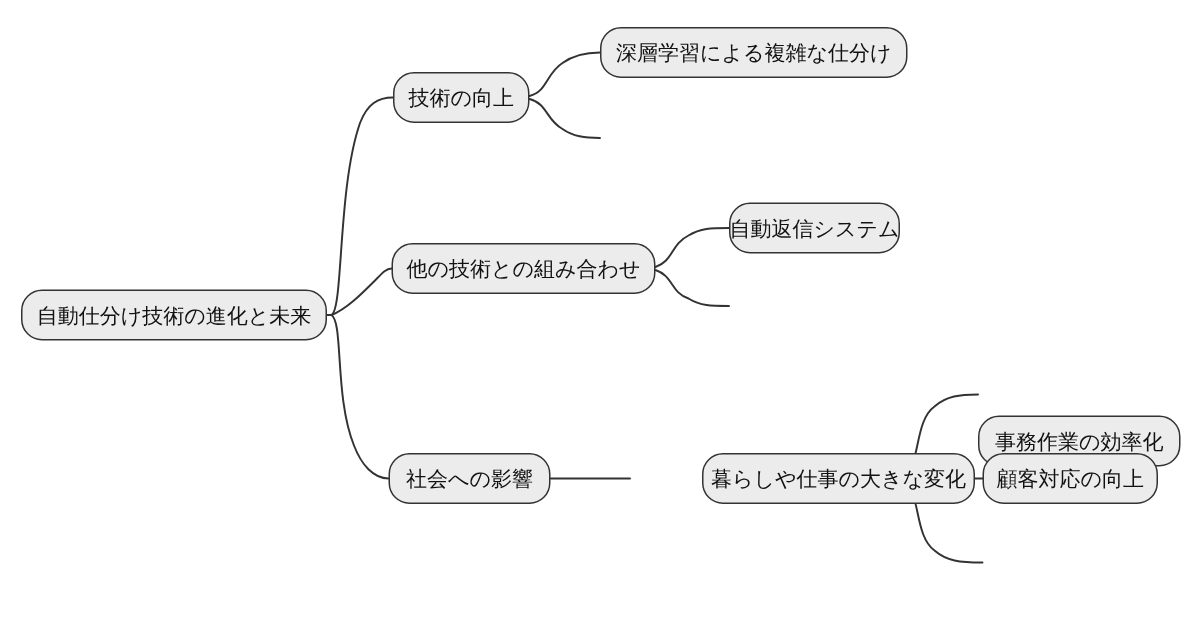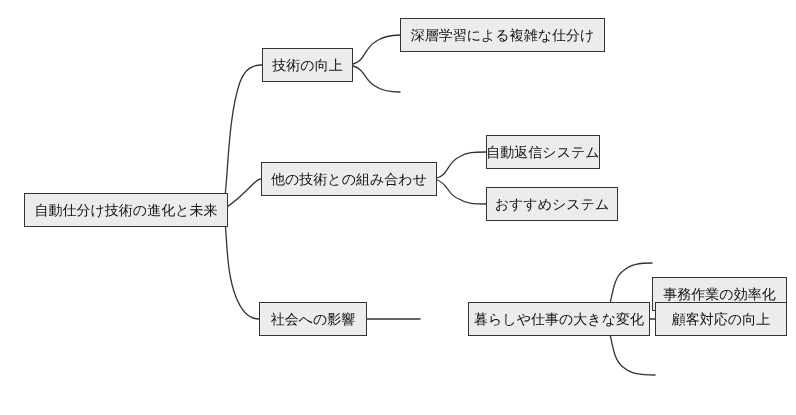--- a/index.html
+++ b/index.html
@@ -27,41 +27,41 @@
     stroke: #333333;
     stroke-width: 1.3;
     stroke-linecap: round;
   }
   .node {
     position: absolute;
     box-sizing: border-box;
     height: 34px;
     background: #ececec;
     border: 1.6px solid #333333;
-    border-radius: 0;
+    border-radius: 14px;
     display: flex;
     align-items: center;
     justify-content: center;
     font-size: 14px;
     color: #111111;
     white-space: nowrap;
     line-height: 1;
   }
   
-  .n-root       { left: 24px;   top: 193px; width: 204px; }
+  .n-root       { left: 14px;   top: 193px; width: 204px; }
   .n-tech       { left: 262px; top: 48px;  width: 91px;  }
   .n-deep       { left: 400px; top: 18px;  width: 205px; }
   .n-nlp        { left: 400px; top: 75px;  width: 207px; }
   .n-combo      { left: 261px; top: 162px; width: 176px; }
   .n-autoreply  { left: 486px; top: 135px; width: 114px; }
   .n-recommend  { left: 486px; top: 187px; width: 132px; }
   .n-society    { left: 259px; top: 302px; width: 108px; text-align: right; }
   .n-change     { left: 420px; top: 302px; width: 182px; margin-left: 48px; }
   .n-efficiency { left: 652px; top: 246px; width: 135px; margin-top: 31px; }
-  .n-customer   { left: 655px; top: 302px; width: 132px; }
+  .n-customer   { left: 655px; top: 302px; width: 117px; }
   .n-medical    { left: 655px; top: 358px; width: 118px; }
 </style>
 </head>
 <body>
 
 <div class="canvas">
 
   <svg class="edges" viewBox="0 0 796 415" xmlns="http://www.w3.org/2000/svg">
     <path d="M211,210 L221,210 C229,206 225,125 240,82 C245,69 252,65 262,65"></path>
     <path d="M211,210 L221,210 C231,206 241,196 249,188 C254,183 257,179 261,179"></path>
@@ -76,20 +76,19 @@
     <path d="M602,321 C614,326 609,357 623,367 C631,374 640,375 655,375"></path>
   </svg>
 
   <div class="node n-root">自動仕分け技術の進化と未来</div>
 
   <div class="node n-tech">技術の向上</div>
   <div class="node n-deep">深層学習による複雑な仕分け</div>
 
   <div class="node n-combo">他の技術との組み合わせ</div>
   <div class="node n-autoreply">自動返信システム</div>
-  <div class="node n-recommend">おすすめシステム</div>
 
   <div class="node n-society">社会への影響</div>
   <div class="node n-change">暮らしや仕事の大きな変化</div>
   <div class="node n-efficiency">事務作業の効率化</div>
   <div class="node n-customer">顧客対応の向上</div>
 
 </div>
 
 </body></html>

